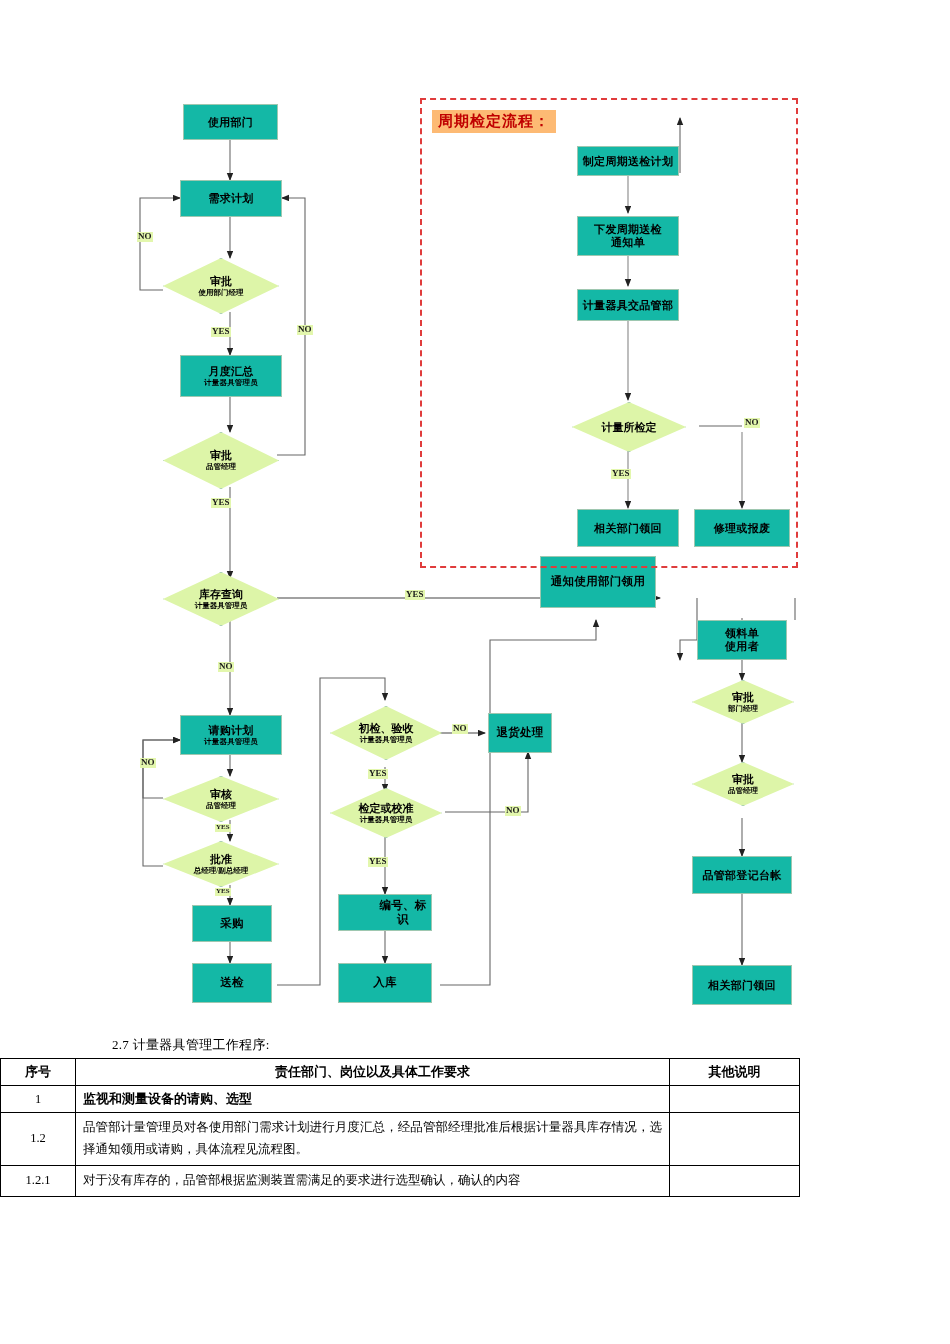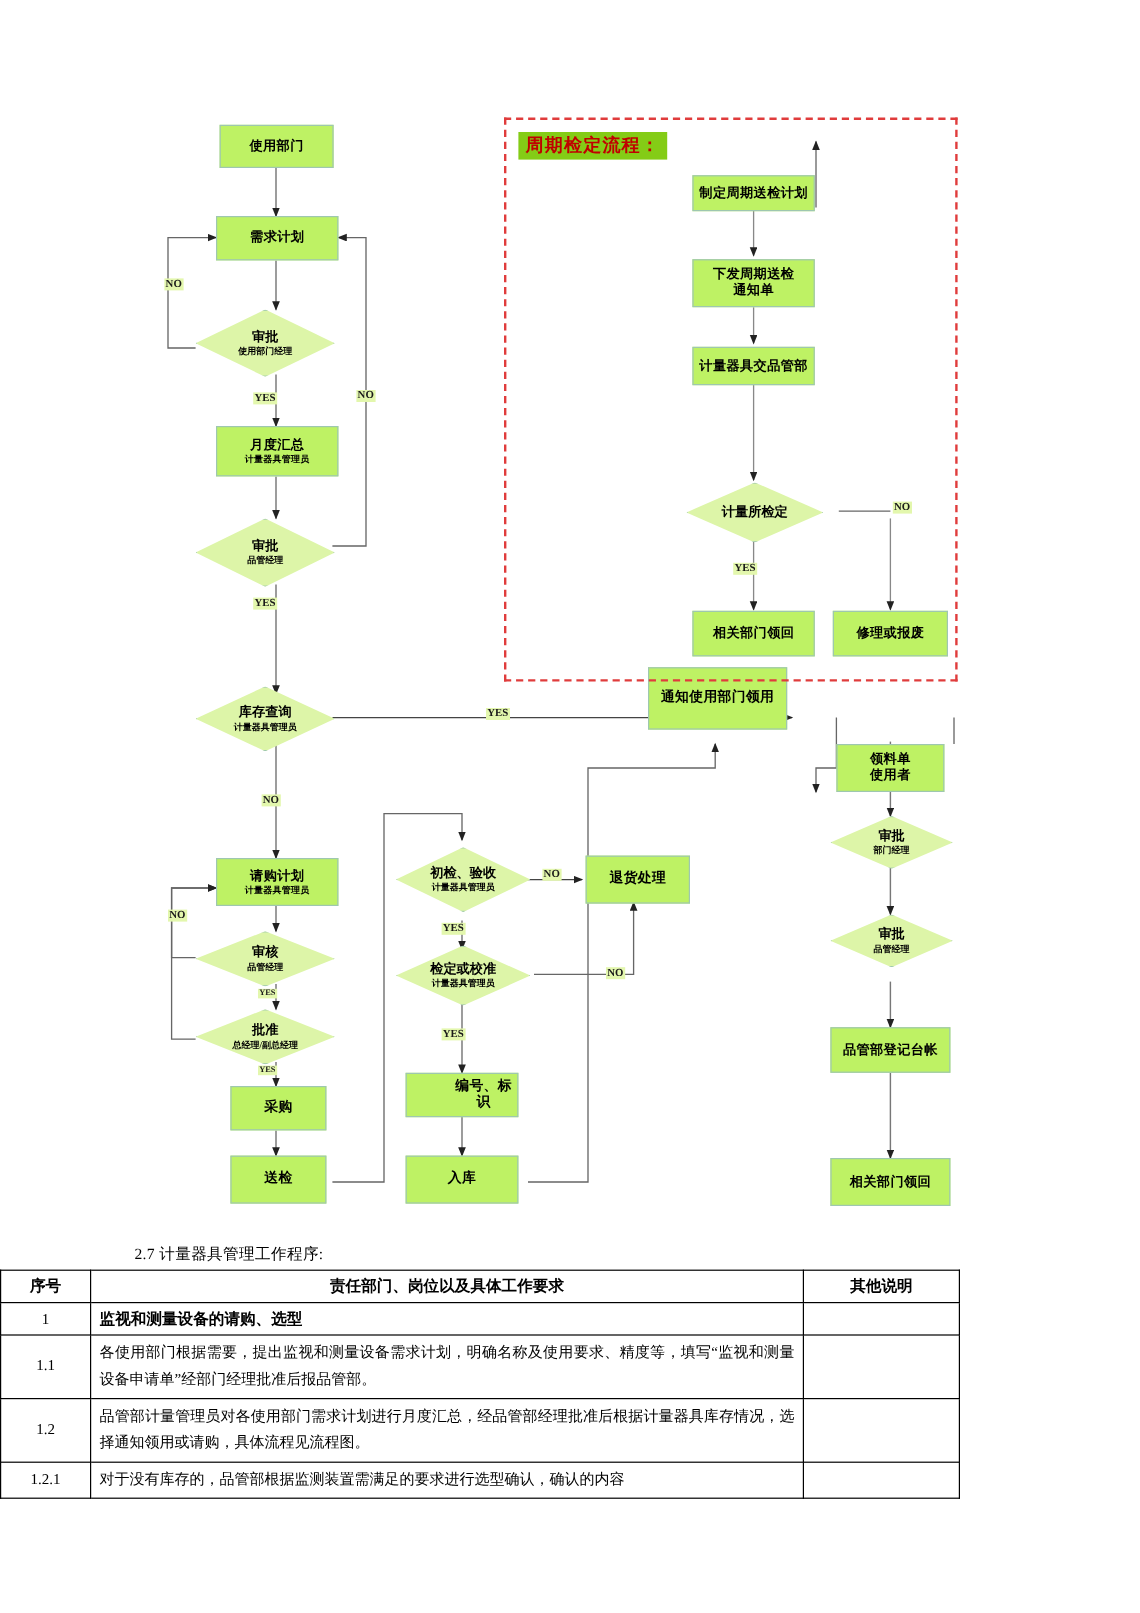--- a/index.html
+++ b/index.html
@@ -3,38 +3,38 @@
 <meta charset="utf-8">
 <style>
   html,body{margin:0;padding:0;background:#ffffff;}
   body{width:950px;height:1344px;position:relative;
        font-family:"Liberation Serif","DejaVu Serif",serif;color:#000;}
   #flow{position:absolute;left:0;top:0;width:950px;height:1030px;}
   #flow svg{position:absolute;left:0;top:0;}
 
   .node{position:absolute;box-sizing:border-box;display:flex;flex-direction:column;
         align-items:center;justify-content:center;text-align:center;
-        background:#bef264;border:1px solid #9ec7b0;line-height:1.18;}
+        background:#14b8a6;border:1px solid #9ec7b0;line-height:1.18;}
   .node .t1{font-size:11px;font-weight:bold;letter-spacing:.3px;}
   .node .t2{font-size:7.5px;font-weight:bold;letter-spacing:.2px;margin-top:1px;}
   .node.big .t1{font-size:11.5px;}
 
   .dia{position:absolute;display:flex;flex-direction:column;align-items:center;
        justify-content:center;text-align:center;line-height:1.15;
        background:#ddf5a8;border:1px solid #9ec7b0;
        clip-path:polygon(50% 0,100% 50%,50% 100%,0 50%);}
   .dia .t1{font-size:11px;font-weight:bold;}
   .dia .t2{font-size:7.5px;font-weight:bold;margin-top:1px;}
 
   .lbl{position:absolute;background:#e3f7ad;font-size:9px;font-weight:bold;
        font-family:"Liberation Serif",serif;padding:0 1px;line-height:1.1;color:#1a1a1a;}
   .lbl.sm{font-size:7px;}
 
   .dashbox{position:absolute;border:2px dashed #e03c3c;box-sizing:border-box;}
-  .sectitle{position:absolute;background:#84cc16;color:#c00000;font-weight:bold;
+  .sectitle{position:absolute;background:#fdba74;color:#c00000;font-weight:bold;
             font-size:15px;padding:2px 6px;letter-spacing:1px;
             font-family:"Liberation Sans",sans-serif;}
 
   #tblwrap{position:absolute;left:0;top:1030px;width:950px;}
   .caption{font-size:13px;margin:6px 0 4px 112px;letter-spacing:.3px;}
   table{border-collapse:collapse;width:800px;
         font-family:"Liberation Serif",serif;}
   td,th{border:1px solid #000;padding:4px 7px;font-size:12.5px;vertical-align:middle;}
   .c-no{width:60px;text-align:center;}
   .c-other{width:115px;text-align:center;}
@@ -154,21 +154,21 @@
 
   <div class="node big" style="left:192px;top:963px;width:80px;height:40px;">
     <span class="t1">送检</span>
   </div>
 
   <div class="dia" style="left:330px;top:706px;width:110px;height:52px;">
     <span class="t1">初检、验收</span>
     <span class="t2">计量器具管理员</span>
   </div>
 
-  <div class="node big" style="left:488px;top:713px;width:87px;height:40px;">
+  <div class="node big" style="left:488px;top:713px;width:64px;height:40px;">
     <span class="t1">退货处理</span>
   </div>
 
   <div class="dia" style="left:330px;top:788px;width:110px;height:48px;">
     <span class="t1">检定或校准</span>
     <span class="t2">计量器具管理员</span>
   </div>
 
   <div class="node big" style="left:338px;top:894px;width:94px;height:37px;padding-left:36px;">
     <span class="t1">编号、标识</span>
@@ -261,25 +261,20 @@
         <th class="c-other hc">其他说明</th>
       </tr>
     </thead>
     <tbody>
       <tr>
         <td class="c-no">1</td>
         <td class="bold">监视和测量设备的请购、选型</td>
         <td class="c-other"></td>
       </tr>
       <tr>
-        <td class="c-no">1.1</td>
-        <td class="body">各使用部门根据需要，提出监视和测量设备需求计划，明确名称及使用要求、精度等，填写“监视和测量设备申请单”经部门经理批准后报品管部。</td>
-        <td class="c-other"></td>
-      </tr>
-      <tr>
         <td class="c-no">1.2</td>
         <td class="body">品管部计量管理员对各使用部门需求计划进行月度汇总，经品管部经理批准后根据计量器具库存情况，选择通知领用或请购，具体流程见流程图。</td>
         <td class="c-other"></td>
       </tr>
       <tr>
         <td class="c-no">1.2.1</td>
         <td class="body">对于没有库存的，品管部根据监测装置需满足的要求进行选型确认，确认的内容</td>
         <td class="c-other"></td>
       </tr>
     </tbody>

